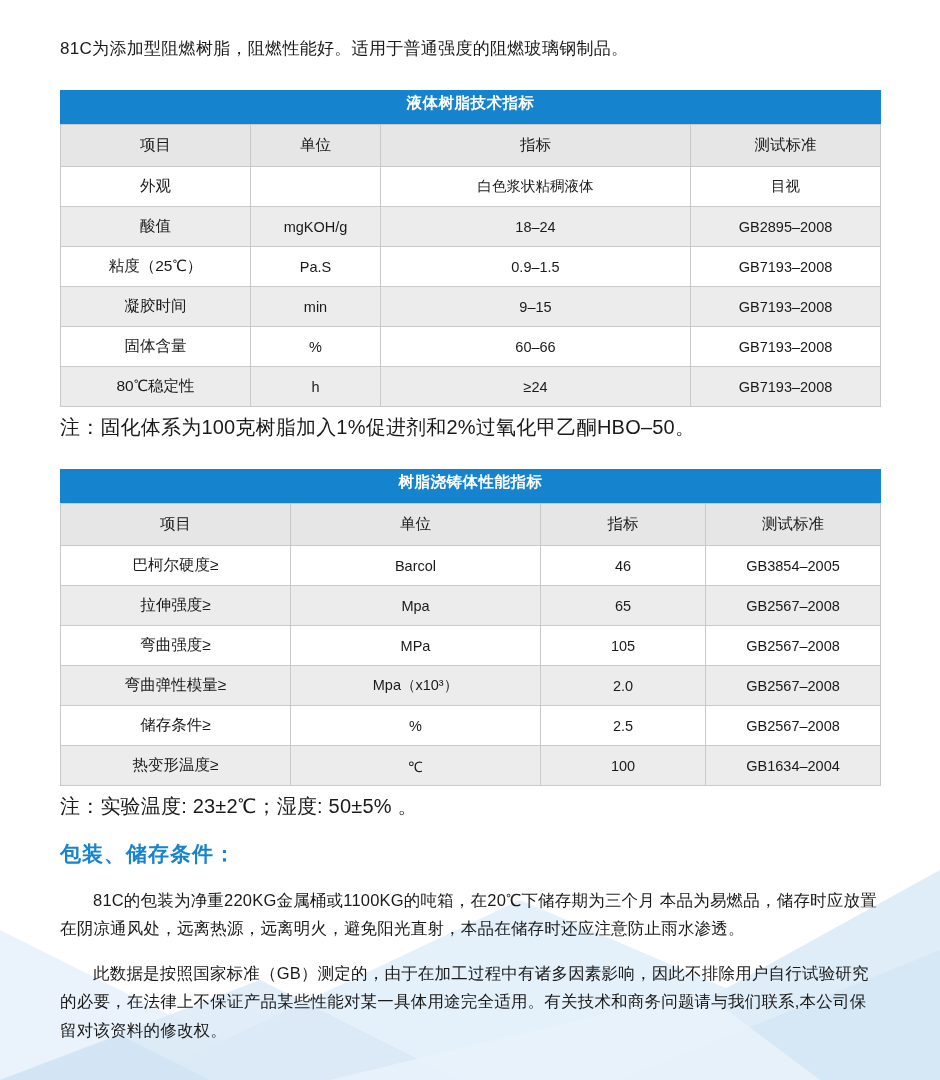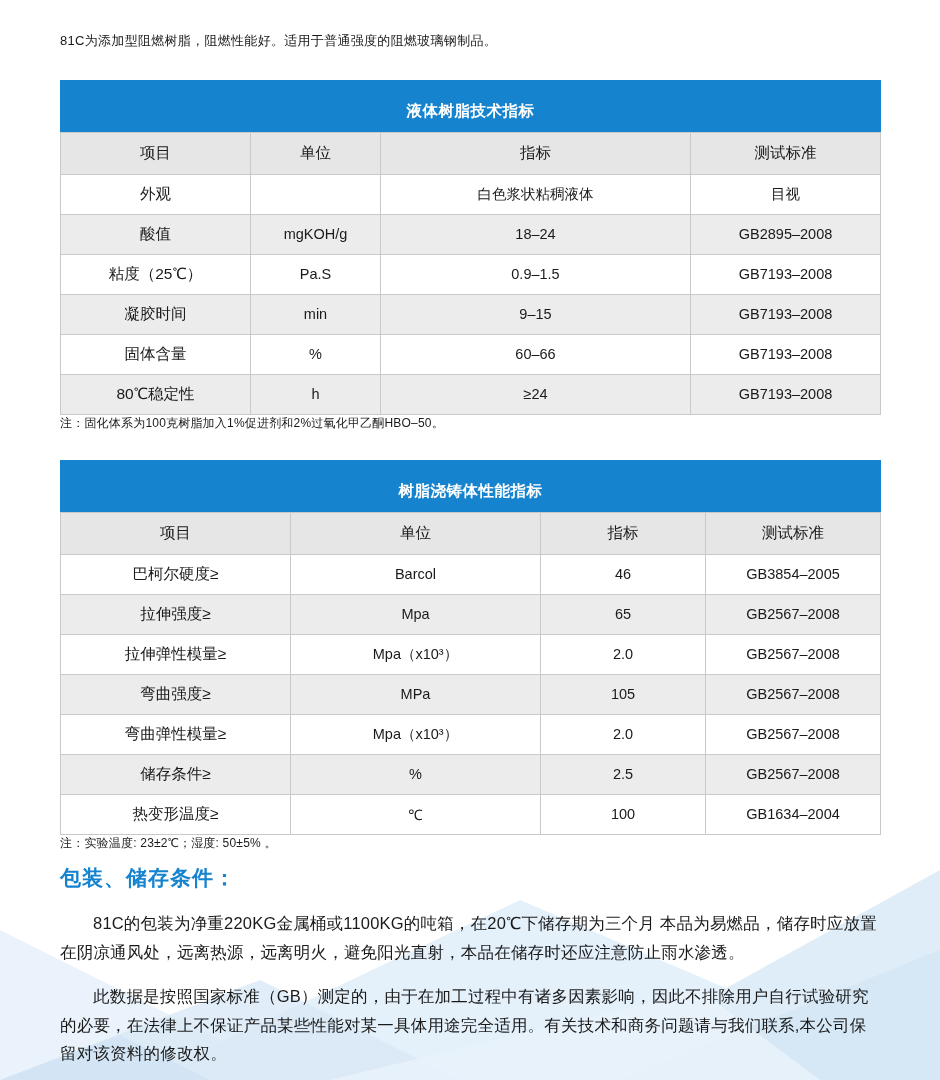--- a/index.html
+++ b/index.html
@@ -30,40 +30,40 @@
   .bg-deco svg { display: block; width: 100%; height: 100%; }
 
   .page {
     position: relative;
     z-index: 1;
     padding: 0 60px;
     box-sizing: border-box;
   }
 
   .intro {
-    font-size: 13px;
+    font-size: 17px;
     line-height: 1.6;
     padding-top: 18px;
     letter-spacing: 0.3px;
   }
 
   
   .tbl {
     width: 820px;
     border-collapse: collapse;
     margin-top: 28px;
     font-size: 15px;
     table-layout: fixed;
   }
   .tbl caption {
     background: #1683ce;
     color: #ffffff;
     font-size: 15.5px;
     font-weight: bold;
-    padding: 20px 0 10px;
+    padding: 2px 0 10px;
     letter-spacing: 0.5px;
     border: 1px solid #1683ce;
     border-bottom: none;
     box-sizing: border-box;
   }
   .tbl th, .tbl td {
     border: 1px solid #c9c9c9;
     text-align: center;
     padding: 9px 9px;
     height: 18px;
@@ -74,22 +74,22 @@
     background: #e6e6e6;
     font-size: 15.5px;
     padding: 10px 20px;
   }
   .tbl tbody tr:nth-child(odd) td { background: #ffffff; }
   .tbl tbody tr:nth-child(even) td { background: #ececec; }
   .tbl td.item { font-size: 15.5px; }
   .tbl td.val, .tbl td.unit, .tbl td.std { font-size: 14.5px; }
 
   .note {
-    font-size: 12px;
-    margin-top: 0;
+    font-size: 20px;
+    margin-top: 7px;
     letter-spacing: 0.2px;
   }
 
   .section-title {
     color: #1683ce;
     font-size: 21px;
     font-weight: bold;
     margin-top: 9px;
     letter-spacing: 1px;
   }
@@ -202,26 +202,20 @@
         <td class="val">46</td>
         <td class="std">GB3854–2005</td>
       </tr>
       <tr>
         <td class="item">拉伸强度≥</td>
         <td class="unit">Mpa</td>
         <td class="val">65</td>
         <td class="std">GB2567–2008</td>
       </tr>
       <tr>
-        <td class="item">拉伸弹性模量≥</td>
-        <td class="unit">Mpa（x10³）</td>
-        <td class="val">2.0</td>
-        <td class="std">GB2567–2008</td>
-      </tr>
-      <tr>
         <td class="item">弯曲强度≥</td>
         <td class="unit">MPa</td>
         <td class="val">105</td>
         <td class="std">GB2567–2008</td>
       </tr>
       <tr>
         <td class="item">弯曲弹性模量≥</td>
         <td class="unit">Mpa（x10³）</td>
         <td class="val">2.0</td>
         <td class="std">GB2567–2008</td>

